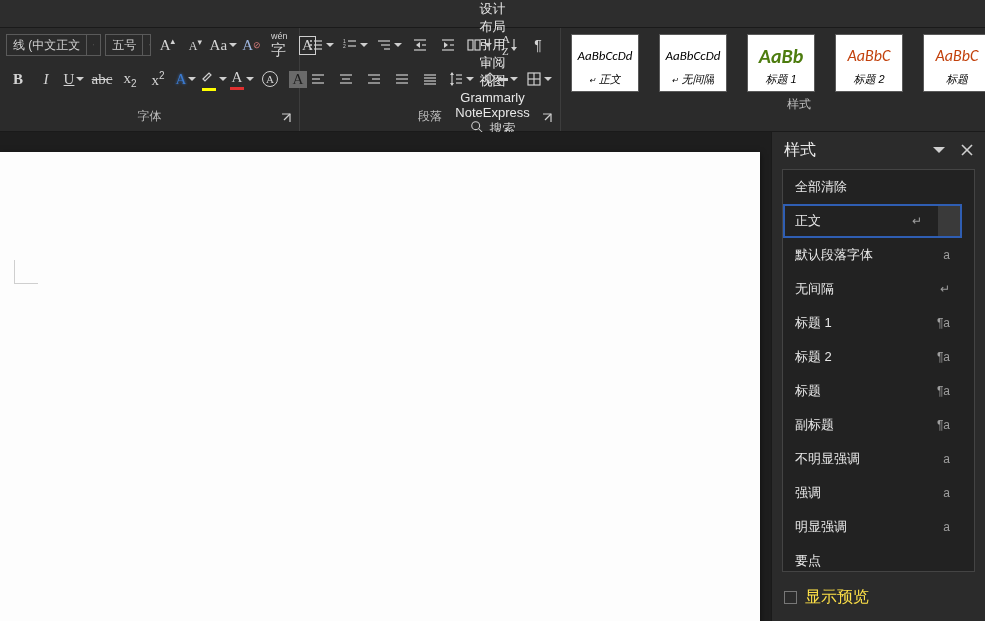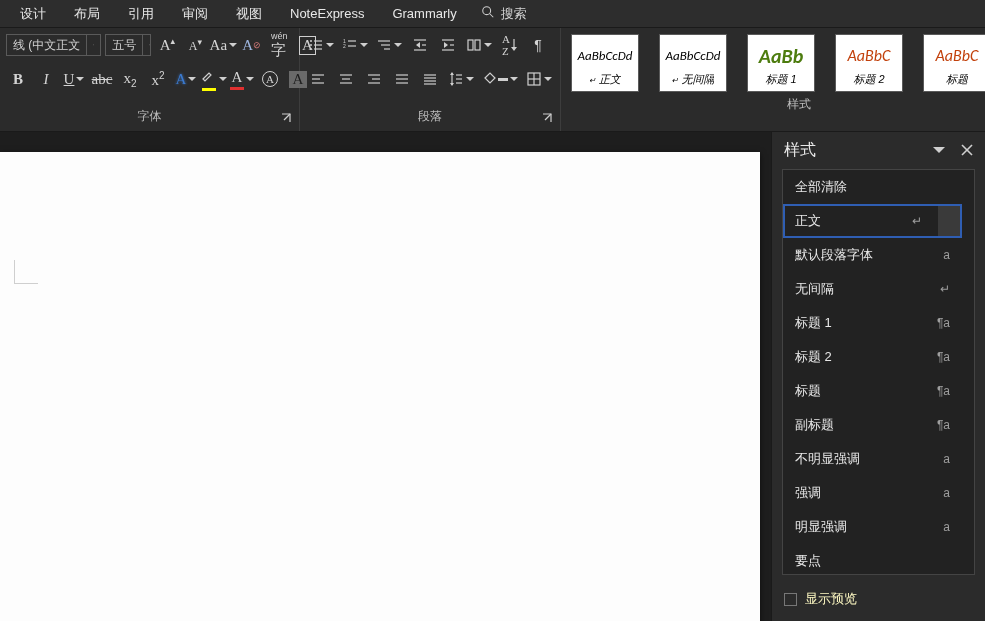--- a/index.html
+++ b/index.html
@@ -1,19 +1,19 @@
 <!DOCTYPE html>
 <html><head>
 <meta charset="utf-8">
 <style>
 * { margin: 0; padding: 0; box-sizing: border-box; font-family: "Microsoft YaHei", "Segoe UI", sans-serif; }
 html, body { width: 985px; height: 621px; background: #1e1e1e; color: #d4d4d4; overflow: hidden; }
 
 
-.menubar { height: 28px; background: #2d2d2d; display: flex; align-items: center; padding: 0 6px; font-size: 13px; border-bottom: 1px solid #1a1a1a; }
+.menubar { height: 28px; background: #2d2d2d; display: flex; align-items: center; padding: 0 6px; font-size: 13px; border-bottom: 1px solid #1a1a1a; flex-direction: column; }
 .menubar .item { padding: 0 14px; height: 100%; display: flex; align-items: center; cursor: pointer; color: #e8e8e8; }
 .menubar .search { display: flex; gap: 6px; padding: 0 10px; }
 .menubar .search svg { width: 14px; height: 14px; fill: #cfcfcf; }
 
 
 .ribbon { height: 104px; background: #2b2b2b; display: flex; border-bottom: 1px solid #1a1a1a; }
 .group { border-right: 1px solid #3d3d3d; display: flex; flex-direction: column; padding: 2px 6px 0 6px; position: relative; }
 .group .rows { flex: 1; display: flex; flex-direction: column; gap: 4px; }
 .group .label { font-size: 12px; color: #bdbdbd; text-align: center; padding: 4px 0 6px 0; }
 .group .launcher { position: absolute; right: 6px; bottom: 6px; width: 14px; height: 14px; display:flex; align-items:center; justify-content:center; }
@@ -61,39 +61,39 @@
 .pane { width: 214px; background: #2b2b2b; border-left: 1px solid #1a1a1a; display: flex; flex-direction: column; }
 .pane-header { display: flex; align-items: center; justify-content: space-between; padding: 8px 12px; font-size: 16px; color: #e8e8e8; }
 .pane-header .icons { display: flex; gap: 16px; }
 .pane-header svg { width: 12px; height: 12px; fill: #cfcfcf; }
 .pane-list-wrap { margin: 0 10px 6px 10px; border: 1px solid #444; background: #222; flex: 1; overflow: hidden; position: relative; }
 .pane-list { position:absolute; top:0; left:0; right:12px; }
 .style-item { display: flex; align-items: center; justify-content: space-between; padding: 8px 12px; font-size: 13px; color: #e8e8e8; cursor: pointer; }
 .style-item.selected { outline: 2px solid #2f5eb3; outline-offset: -2px; padding-right: 40px; position: relative; }
 .style-item.selected::after { content:""; position:absolute; right:2px; top:2px; bottom:2px; width:22px; background:#3a3a3a; }
 .style-item .tag { font-size: 12px; color: #9e9e9e; }
-.pane-footer { padding: 6px 4px 10px 12px; font-size: 13px; color: #fef9c3; }
+.pane-footer { padding: 6px 4px 10px 12px; font-size: 16px; color: #fde047; }
 .chk { display: flex; align-items: center; gap: 8px; padding: 3px 0; cursor: pointer; }
 .chk .box { width: 13px; height: 13px; border: 1px solid #777; background: #2b2b2b; }
 
 
 .stroke { stroke: #cfcfcf; fill: none; stroke-width: 1.2; }
 .fillc { fill: #cfcfcf; }
 </style>
 </head>
 <body>
 
 <div class="menubar">
   <div class="item">设计</div>
   <div class="item">布局</div>
   <div class="item">引用</div>
   <div class="item">审阅</div>
   <div class="item">视图</div>
+  <div class="item">Grammarly</div>
   <div class="item">NoteExpress</div>
-  <div class="item">Grammarly</div>
   <div class="search">
     <span><svg viewBox="0 0 16 16">
           <circle cx="6.5" cy="6.5" r="4.5" class="stroke"></circle>
           <line x1="10" y1="10" x2="14" y2="14" class="stroke"></line>
         </svg></span>
     <span>搜索</span>
   </div>
 </div>
 
 <div class="ribbon">

